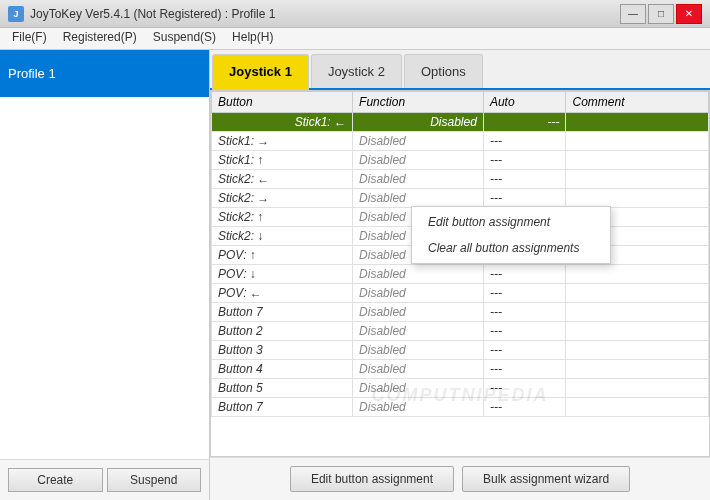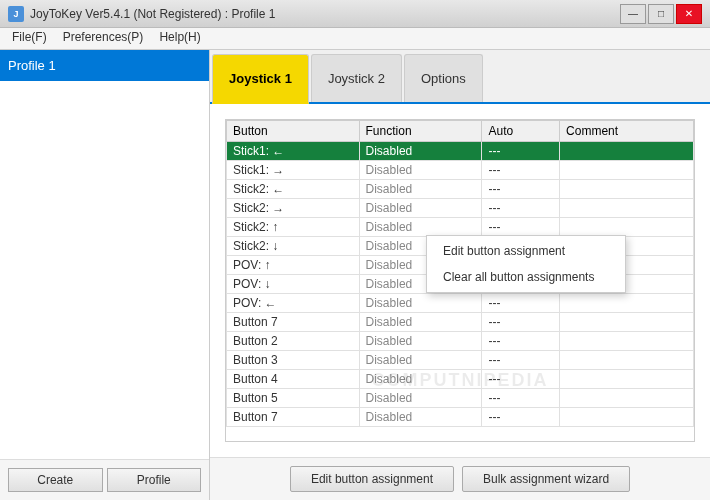--- a/index.html
+++ b/index.html
@@ -82,21 +82,21 @@
 
     
     .sidebar {
       width: 210px;
       background: #fff;
       border-right: 1px solid #ccc;
       display: flex;
       flex-direction: column;
     }
     .sidebar-item {
-      padding: 8px 8px;
+      padding: 16px 8px;
       cursor: pointer;
       color: #333;
       font-size: 13px;
     }
     .sidebar-item.active {
       background: #0078d7;
       color: white;
     }
     .sidebar-footer {
       margin-top: auto;
@@ -128,21 +128,21 @@
 
     
     .tabs {
       display: flex;
       background: #f0f0f0;
       border-bottom: 2px solid #0078d7;
       padding-top: 4px;
       padding-left: 2px;
     }
     .tab {
-      padding: 16px 16px;
+      padding: 9px 16px;
       cursor: pointer;
       border: 1px solid #ccc;
       border-bottom: none;
       background: #e0e0e0;
       color: #333;
       font-size: 13px;
       margin-right: 2px;
       border-radius: 3px 3px 0 0;
     }
     .tab.active {
@@ -153,22 +153,23 @@
       border-bottom: 2px solid #f5d800;
       margin-bottom: -2px;
       z-index: 1;
     }
 
     
     .table-container {
       flex: 1;
       overflow-y: auto;
       border: 1px solid #ccc;
-      margin: 15px;
+      margin: 0;
       position: relative;
+      font-style: italic;
     }
     table {
       width: 100%;
       border-collapse: collapse;
     }
     thead tr th {
       background: #f0f0f0;
       border: 1px solid #ccc;
       padding: 3px 6px;
       text-align: left;
@@ -178,21 +179,22 @@
       top: 0;
       z-index: 2;
     }
     tbody tr td {
       border: 1px solid #e0e0e0;
       padding: 2px 6px;
       font-size: 12px;
       color: #333;
     }
     tbody tr:first-child {
-      background: #15803d;
+      background: #4d7c0f;
+      text-align: right;
     }
     tbody tr:first-child td {
       color: white;
     }
 
     .disabled-text { color: #888; }
 
     
     .bottom-bar {
       display: flex;
@@ -261,31 +263,32 @@
   </div>
   <div class="title-bar-controls">
     <button class="title-btn">—</button>
     <button class="title-btn">□</button>
     <button class="title-btn close">✕</button>
   </div>
 </div>
 
 <div class="menu-bar">
   <span class="menu-item">File(F)</span>
-  <span class="menu-item">Preferences(P)</span>
+  <span class="menu-item">Registered(P)</span>
+  <span class="menu-item">Suspend(S)</span>
   <span class="menu-item">Help(H)</span>
 </div>
 
 <div class="main">
 
   <div class="sidebar">
     <div class="sidebar-item active">Profile 1</div>
     <div class="sidebar-footer">
       <button class="sidebar-btn">Create</button>
-      <button class="sidebar-btn">Profile</button>
+      <button class="sidebar-btn">Suspend</button>
     </div>
   </div>
 
   <div class="right-panel">
 
     <div class="tabs">
       <div class="tab active">Joystick 1</div>
       <div class="tab">Joystick 2</div>
       <div class="tab">Options</div>
     </div>
@@ -307,20 +310,26 @@
               <td>---</td>
               <td></td>
             </tr>
             <tr>
               <td>Stick1: →</td>
               <td class="disabled-text">Disabled</td>
               <td>---</td>
               <td></td>
             </tr>
             <tr>
+              <td>Stick1: ↑</td>
+              <td class="disabled-text">Disabled</td>
+              <td>---</td>
+              <td></td>
+            </tr>
+            <tr>
               <td>Stick2: ←</td>
               <td class="disabled-text">Disabled</td>
               <td>---</td>
               <td></td>
             </tr>
             <tr>
               <td>Stick2: →</td>
               <td class="disabled-text">Disabled</td>
               <td>---</td>
               <td></td>

